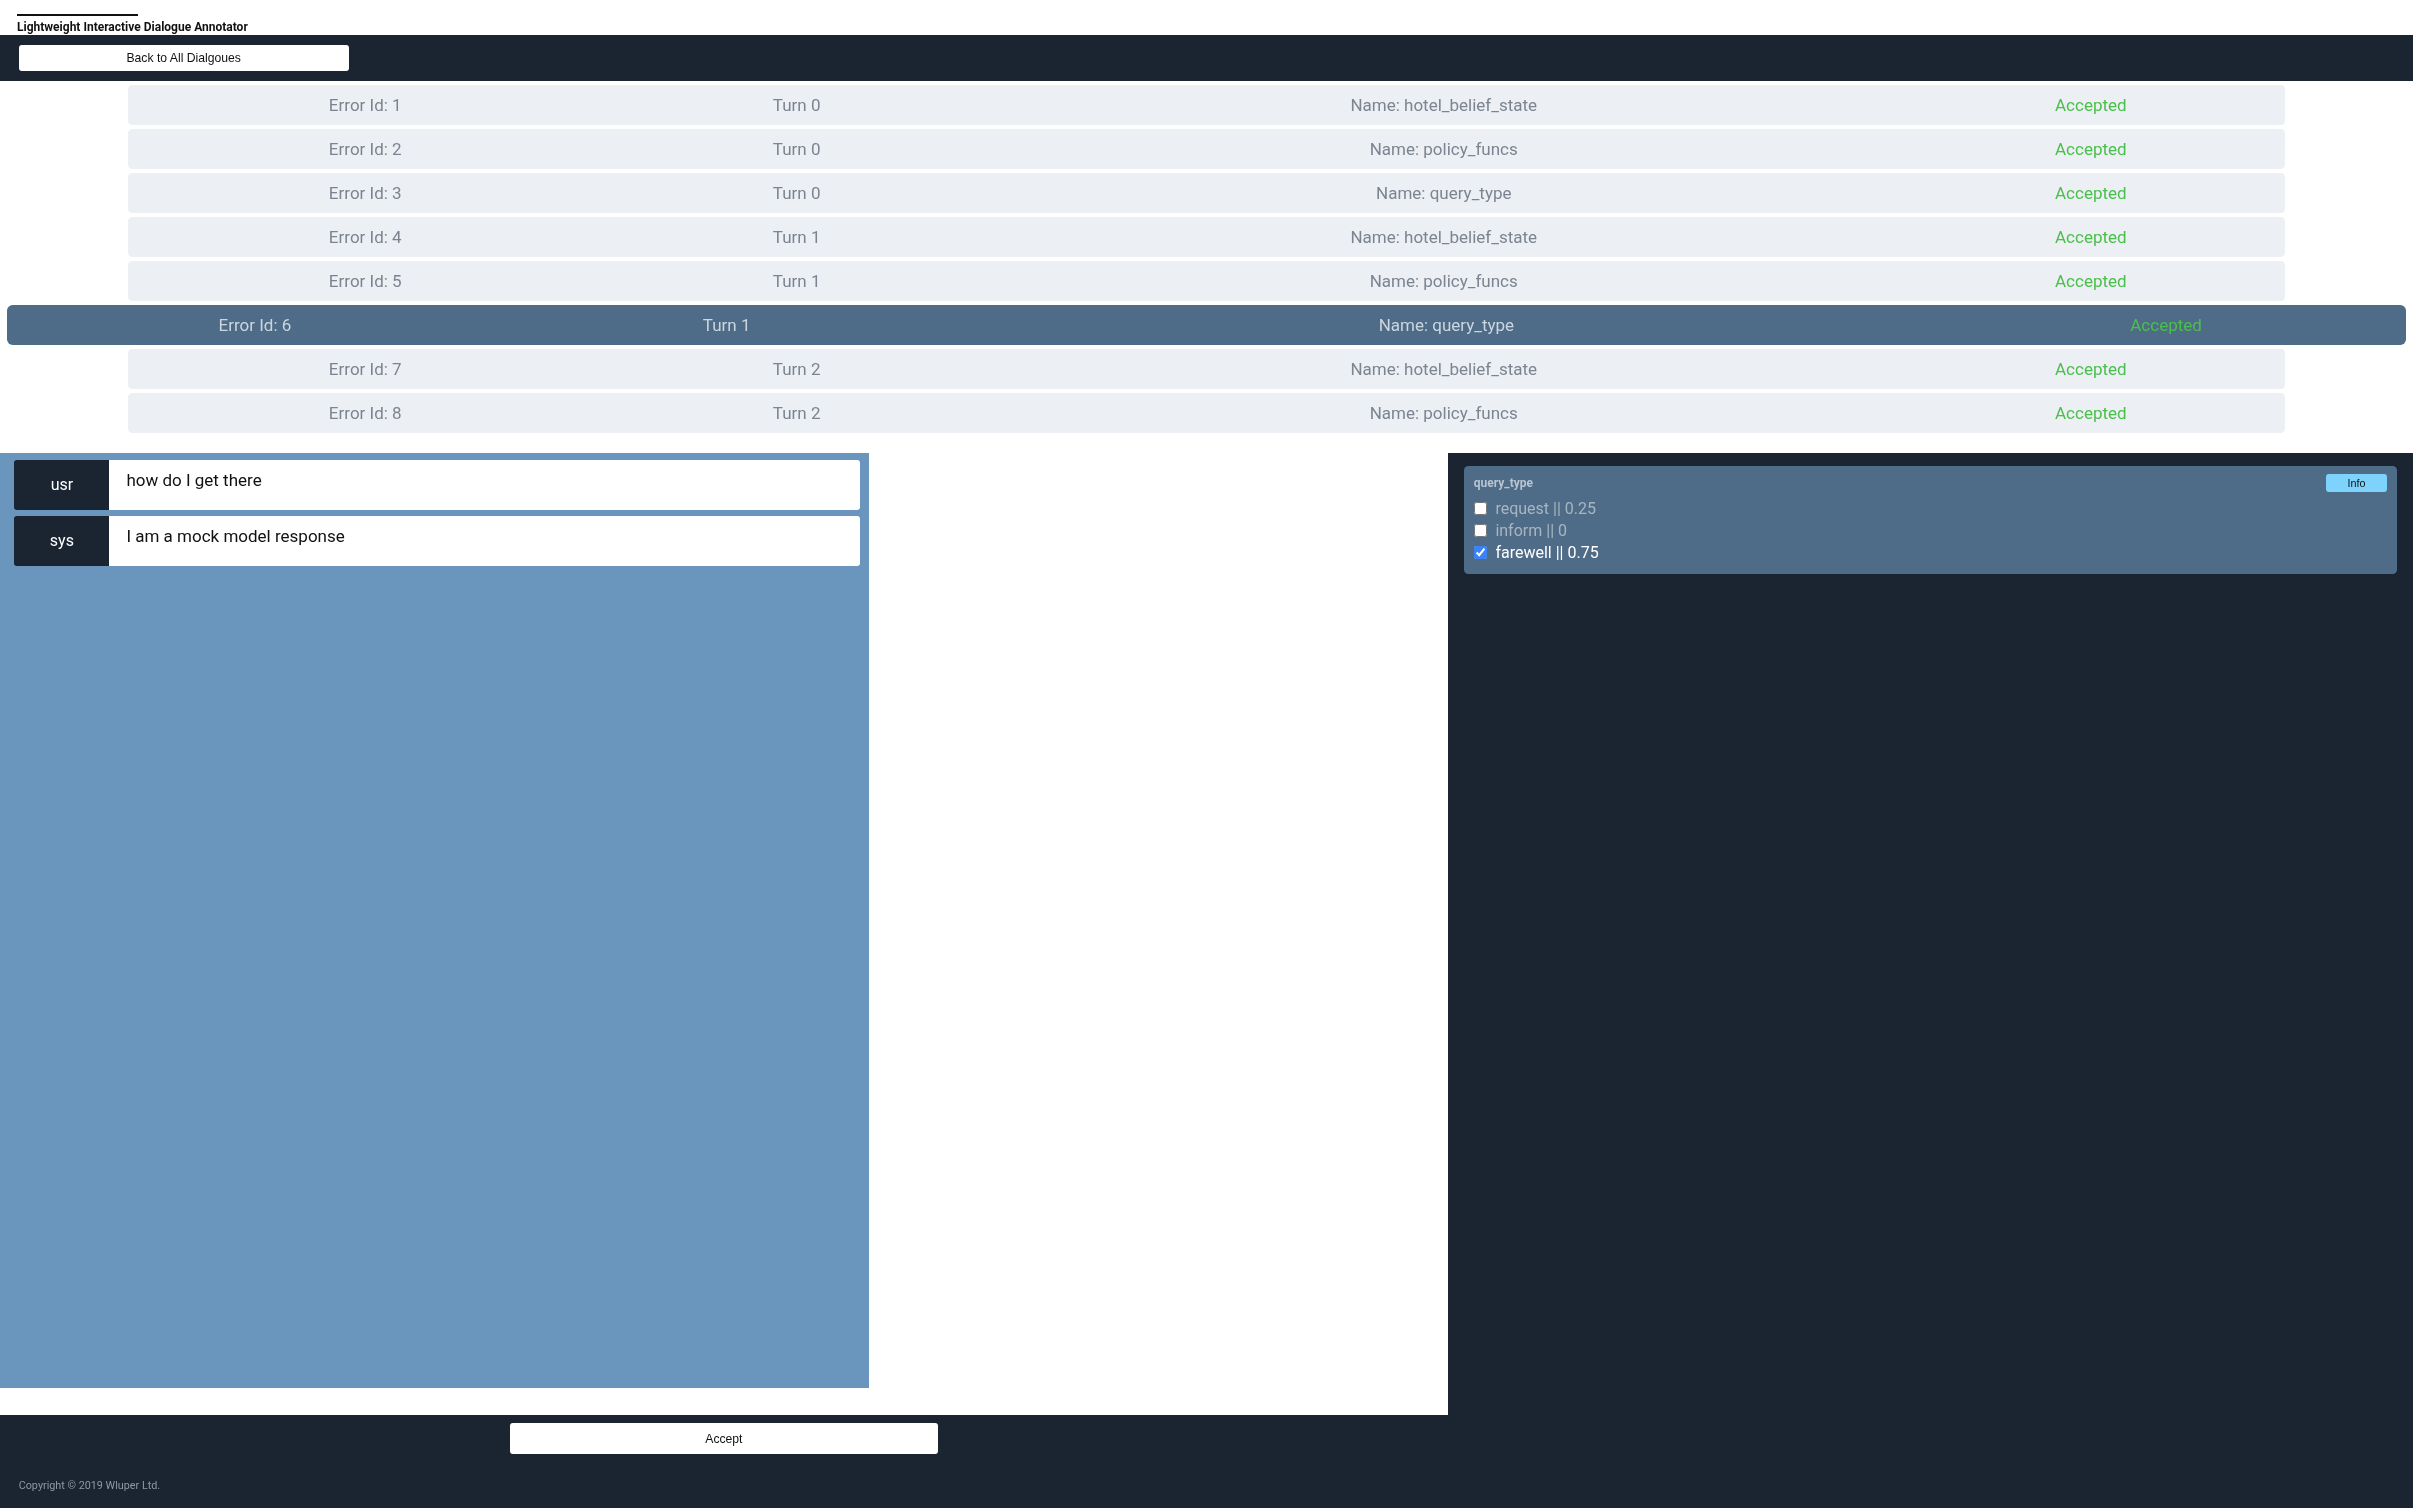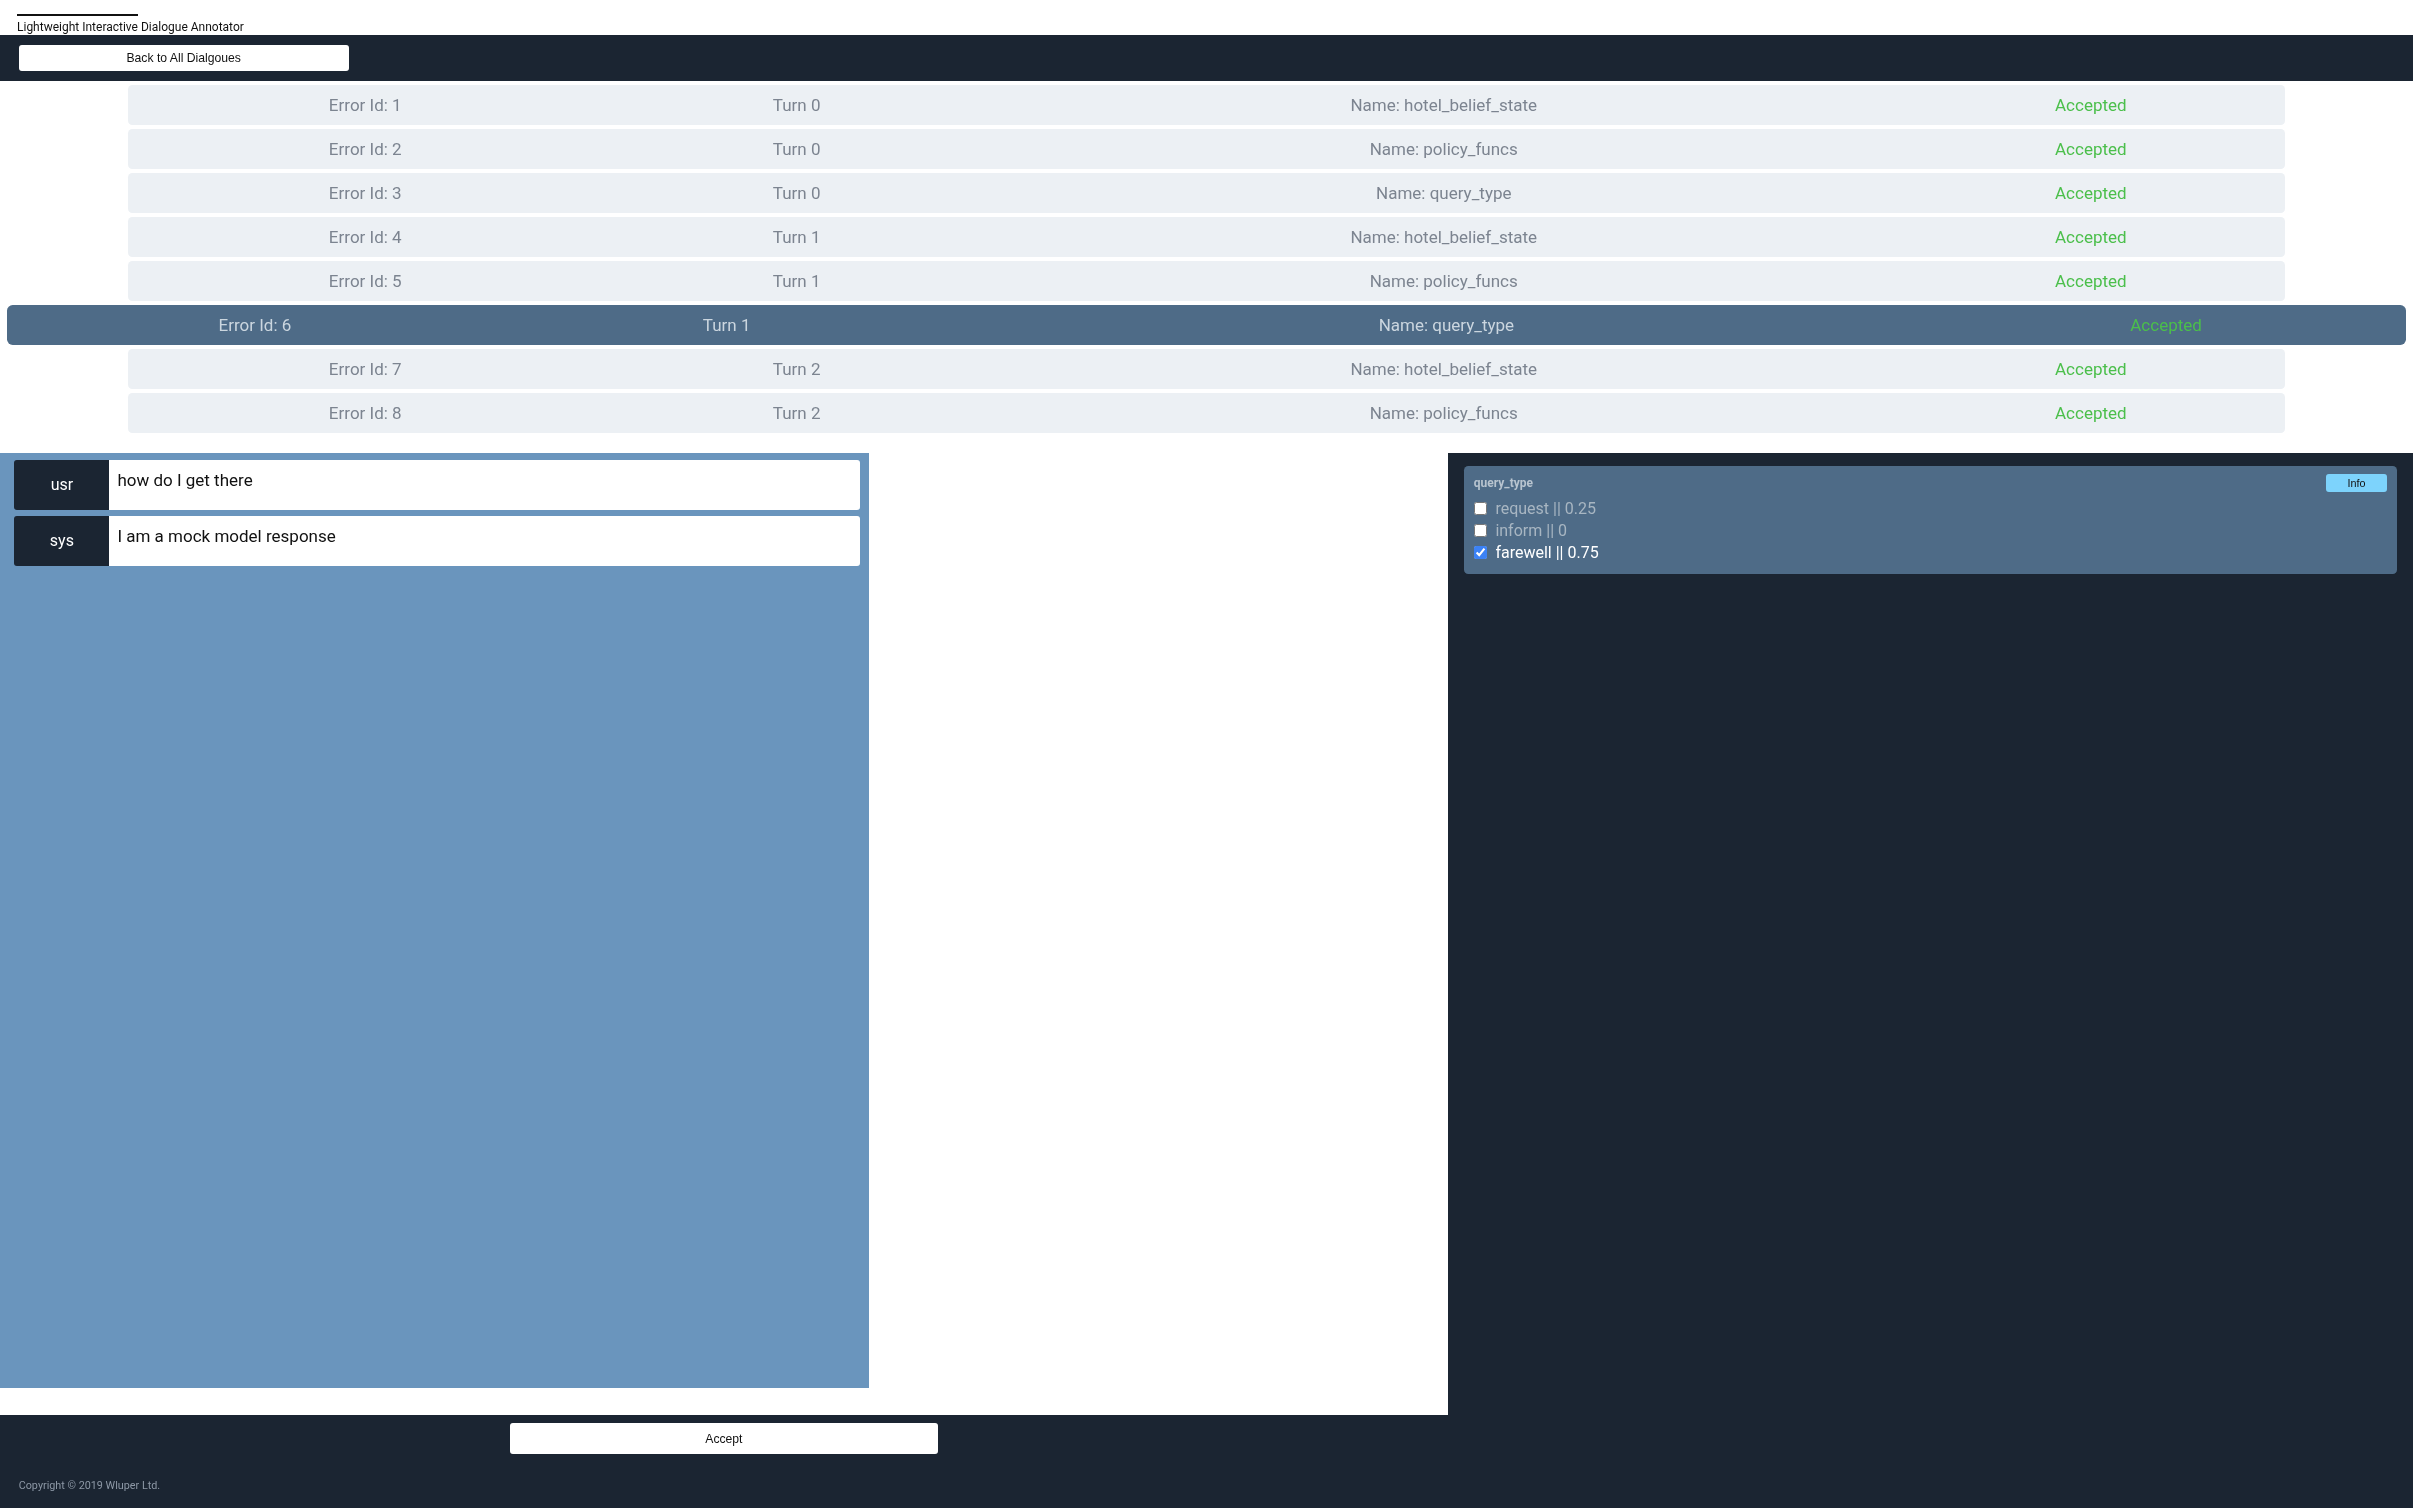--- a/index.html
+++ b/index.html
@@ -4,21 +4,21 @@
 <style>
 * { box-sizing: border-box; margin: 0; padding: 0; }
 html, body { width: 100%; height: 100%; font-family: -apple-system, BlinkMacSystemFont, "Segoe UI", Roboto, Arial, sans-serif; background: #fff; color: #111; }
 body { display: flex; flex-direction: column; min-height: 100vh; }
 
 
 .header { padding: 10px 17px 1.4px 17px; }
 .logo { display: flex; align-items: flex-end; gap: 1.4px; }
 .logo-text { font-size: 47px; font-weight: 800; letter-spacing: -2.9px; color: #6f7dc8; line-height: 0.8; }
 .logo-sep { height: 1.4px; background: #111; width: 121px; margin-top: 4.3px; }
-.tagline { font-size: 12px; color: #111; margin-top: 4.3px; font-weight: 400; }
+.tagline { font-size: 12px; color: #111; margin-top: 4.3px; font-weight: 700; }
 
 
 .toolbar { background: #1b2532; padding: 10px 18.7px; display: flex; align-items: center; }
 .back-btn { background: #fff; color: #111; font-size: 12.2px; padding: 5.7px 17px; border: none; border-radius: 2.9px; width: 330px; text-align: center; cursor: pointer; }
 
 
 .rows { padding: 0 128px 20px 128px; }
 .row { display: flex; align-items: center; background: #ecf0f4; color: #7c8490; font-size: 17px; padding: 10px 0; margin-top: 4px; border-radius: 4.3px; cursor: pointer; }
 .row.active { background: #4e6b87; color: #cbd6df; border-radius: 5.7px; margin-left: -121px; margin-right: -121px; padding-left: 0; padding-right: 0; }
 .col-id { width: 22%; text-align: center; }
@@ -30,21 +30,21 @@
 .row.active .col-id { width: 20%; text-align: center; padding-left: 16px; }
 .row.active .col-turn { width: 20%; text-align: center; }
 .row.active .col-name { width: 40%; text-align: center; }
 .row.active .col-status { width: 20%; text-align: center; }
 
 
 .lower { display: flex; flex: 1; min-height: 374px; }
 .dialogue-pane { width: 60%; background: #6a95bd; padding: 7.2px 8.6px 0 14.4px; position: relative; }
 .msg { display: flex; margin-bottom: 5.7px; }
 .msg-label { width: 95px; background: #1b2532; color: #fff; display: flex; align-items: center; justify-content: center; font-size: 16px; border-radius: 2.9px 0 0 2.9px; }
-.msg-text { flex: 1; background: #fff; color: #111; font-size: 17px; padding: 10px 8px; border-radius: 0 2.9px 2.9px 0; min-height: 50px; }
+.msg-text { flex: 1; background: #fff; color: #111; font-size: 17px; padding: 10px 17px; border-radius: 0 2.9px 2.9px 0; min-height: 50px; }
 
 .accept-bar { position: absolute; left: 0; right: 0; bottom: 0; background: #1b2532; padding: 8.6px 0; display: flex; justify-content: center; }
 .accept-btn { background: #fff; color: #111; font-size: 12.2px; border: none; border-radius: 2.9px; width: 428px; padding: 8.6px 0; cursor: pointer; }
 .dialogue-col { display: flex; flex-direction: column; width: 60%; gap: 27px; }
 
 .annot-pane { width: 40%; background: #1b2532; padding: 13px 16px; }
 .annot-card { background: #4e6b87; border-radius: 4.3px; padding: 8.6px 10px 11.5px 10px; color: #eef2f6; }
 .annot-head { display: flex; align-items: center; justify-content: space-between; margin-bottom: 7.2px; }
 .annot-title { font-size: 12px; font-weight: 700; color: #b8c4cf; }
 .info-btn { background: #7dd3fc; color: #111; font-size: 10.8px; border: none; border-radius: 2.9px; padding: 2.9px 21.5px; cursor: pointer; }

